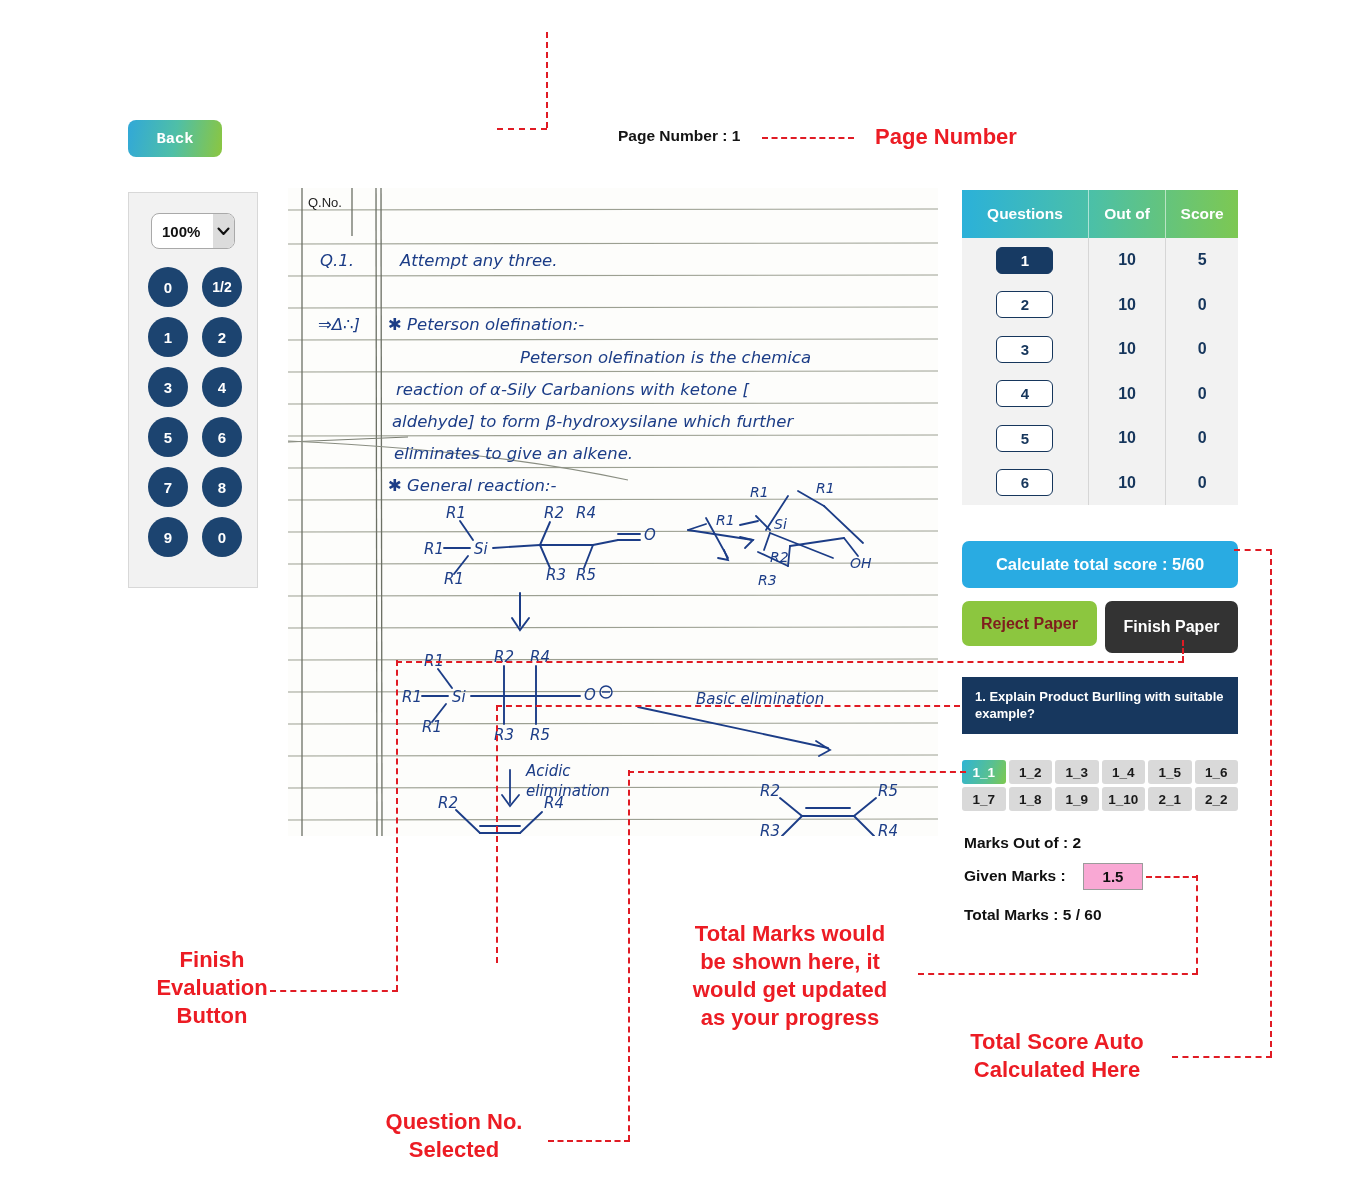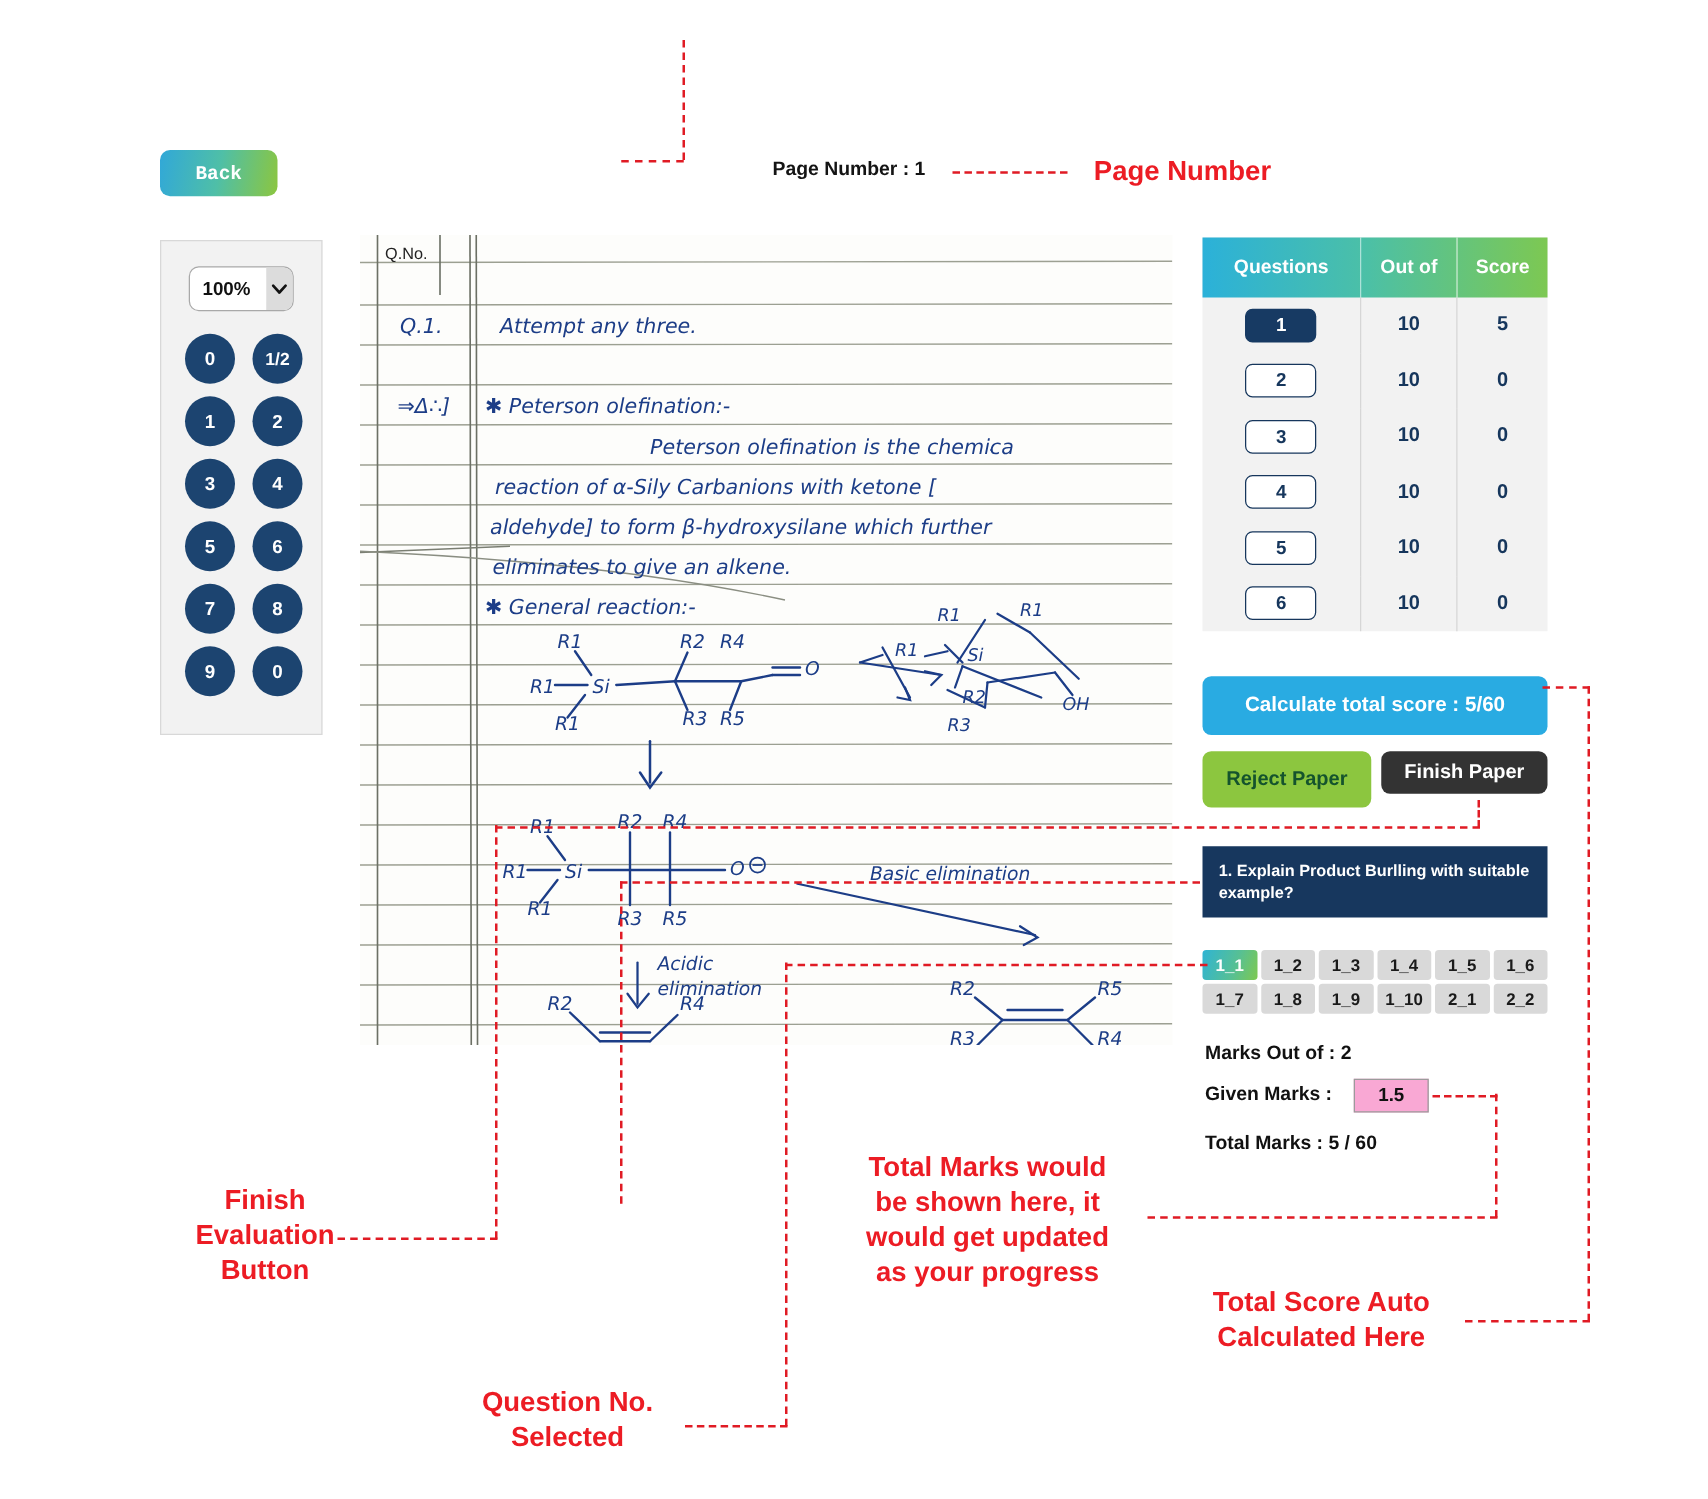--- a/index.html
+++ b/index.html
@@ -126,25 +126,25 @@
 
   .calc-btn {
     position: absolute; left: 962px; top: 541px; width: 276px; height: 47px;
     border: none; border-radius: 7px; cursor: pointer;
     background: #29abe2; color: #ffffff; font-size: 16.5px; font-weight: bold;
     font-family: "Liberation Sans", sans-serif;
   }
   .reject-btn {
     position: absolute; left: 962px; top: 601px; width: 135px; height: 45px;
     border: none; border-radius: 7px; cursor: pointer;
-    background: #8cc63f; color: #14532d; font-size: 16px; font-weight: bold;
+    background: #8cc63f; color: #7f1d1d; font-size: 16px; font-weight: bold;
     font-family: "Liberation Sans", sans-serif;
   }
   .finish-btn {
-    position: absolute; left: 1105px; top: 601px; width: 133px; height: 34px;
+    position: absolute; left: 1105px; top: 601px; width: 133px; height: 52px;
     border: none; border-radius: 7px; cursor: pointer;
     background: #333333; color: #ffffff; font-size: 16px; font-weight: bold;
     font-family: "Liberation Sans", sans-serif;
   }
   .question-box {
     position: absolute; left: 962px; top: 677px; width: 276px; height: 57px;
     background: #17375e; color: #ffffff;
     font-size: 13px; font-weight: bold; line-height: 17px;
     padding: 11px 14px 0 13px;
   }

